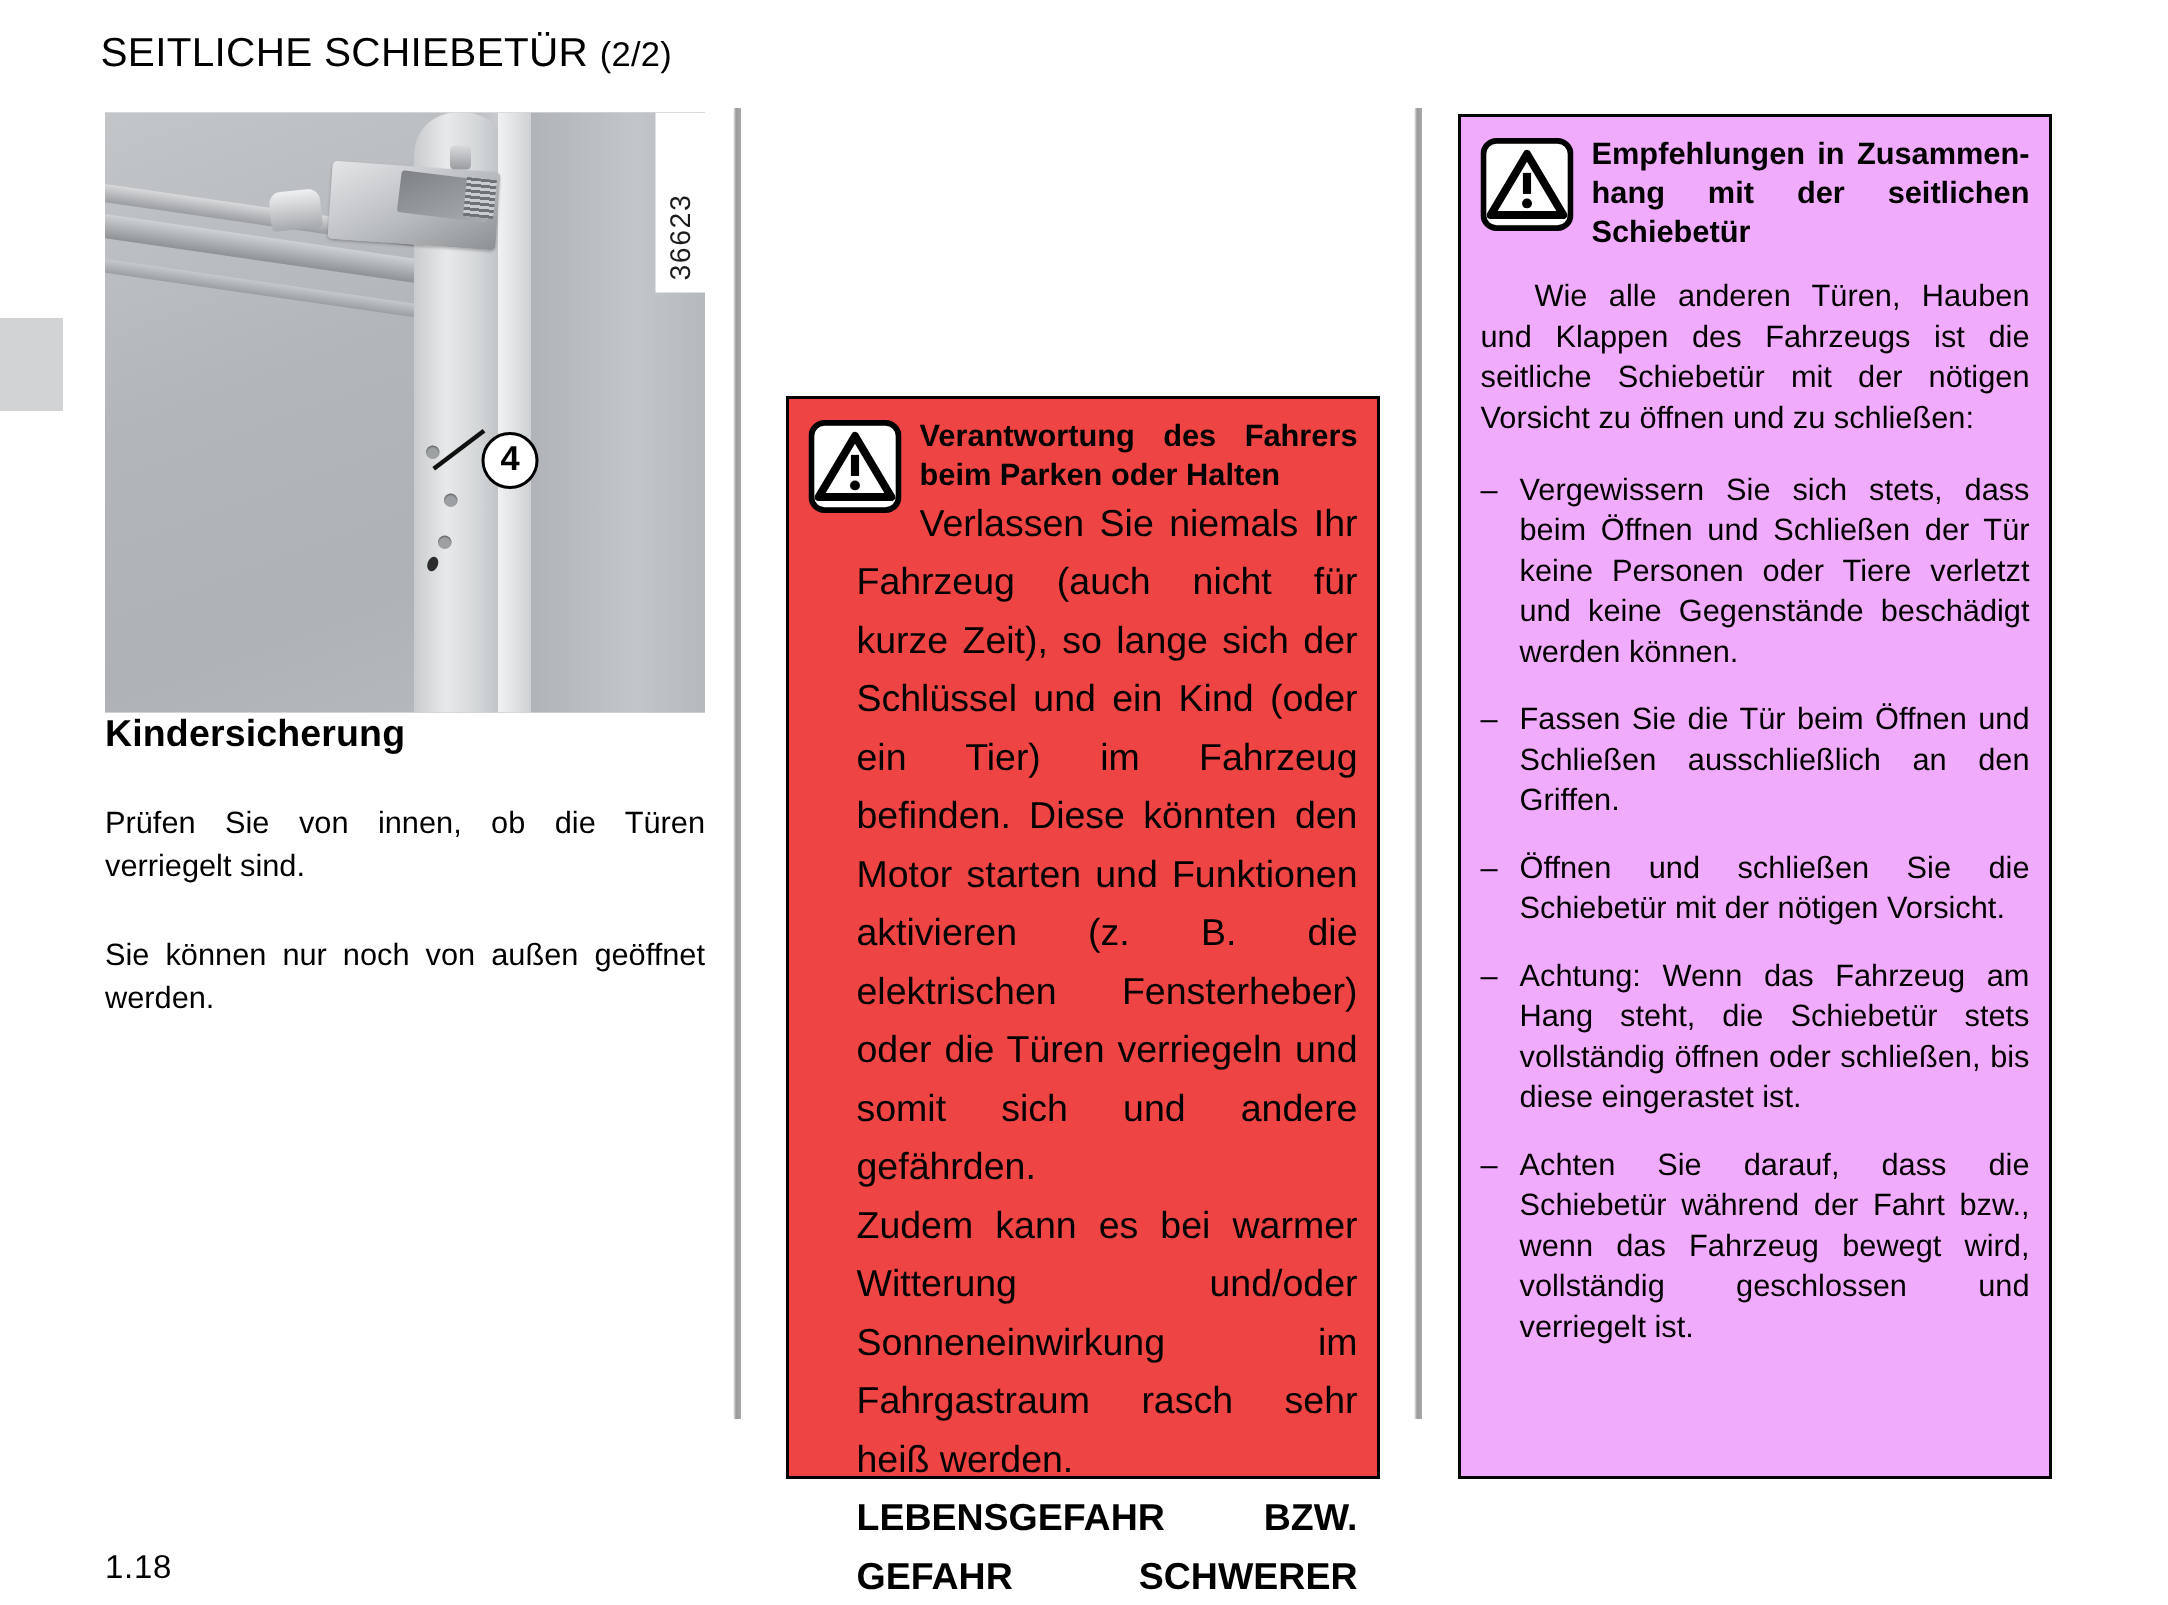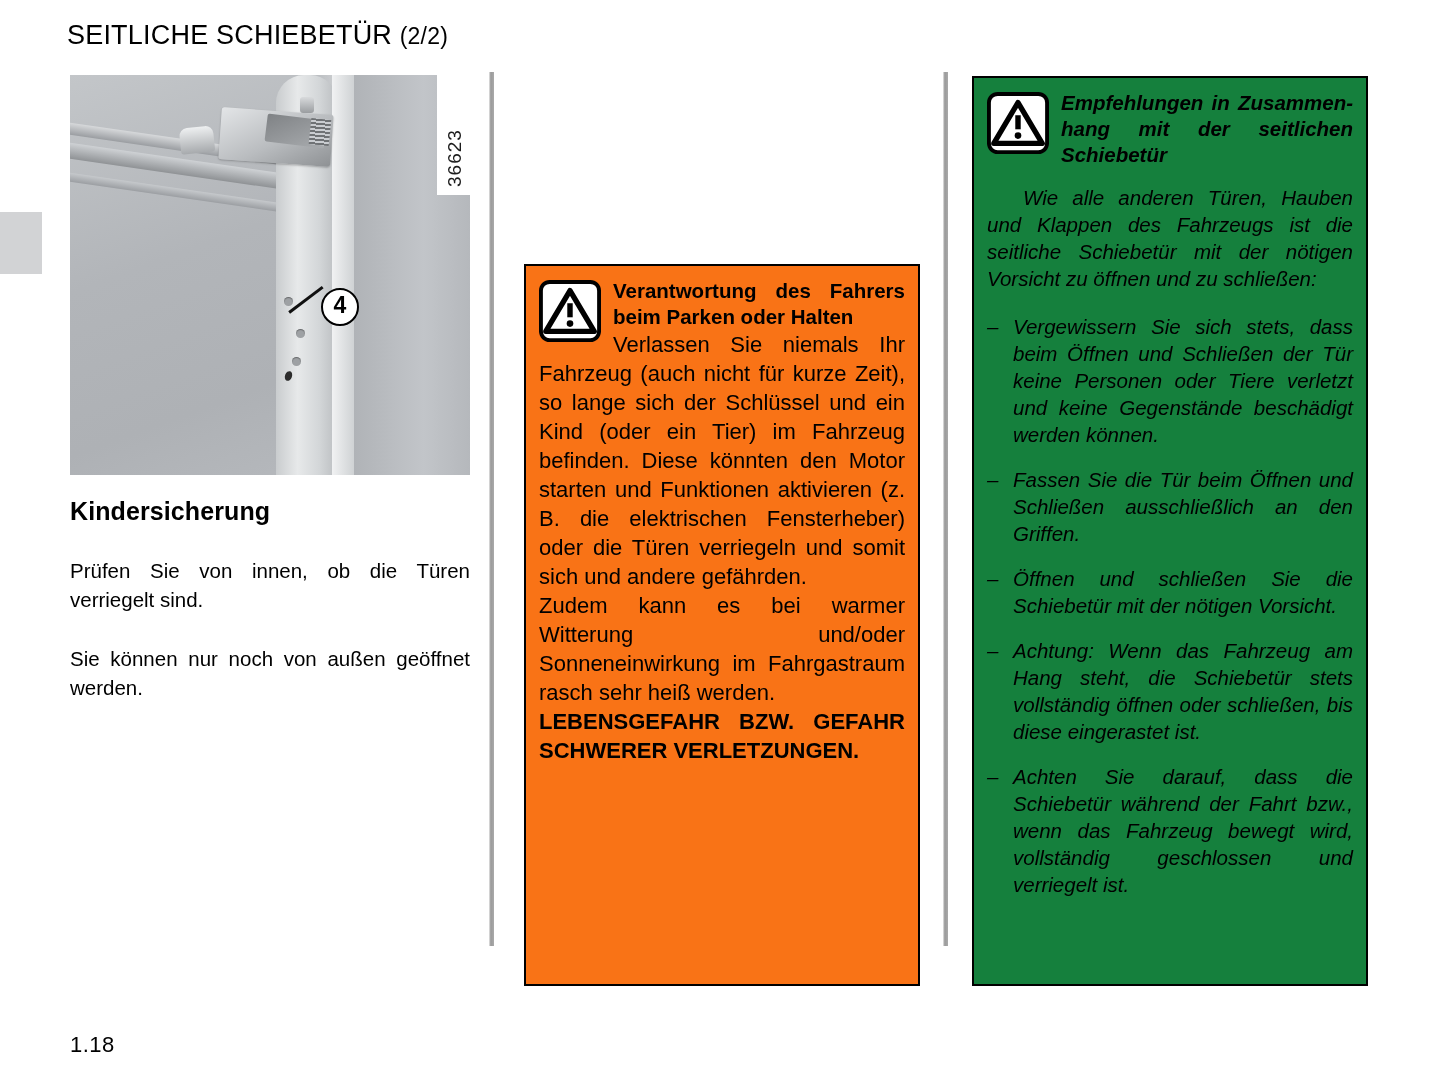--- a/index.html
+++ b/index.html
@@ -226,73 +226,72 @@
     letter-spacing: 1px;
     writing-mode: vertical-rl;
     text-orientation: mixed;
     transform: rotate(180deg);
     text-align: left;
     color: #1c1c1c;
   }
 
   
   #section-heading {
-    margin-top: 22px;
     font-size: 25px;
     font-weight: bold;
     letter-spacing: 0.1px;
   }
   .body-par {
     font-size: 20.5px;
     line-height: 29px;
     text-align: justify;
     margin-top: 30px;
   }
   .body-par.first { margin-top: 14px; }
 
   
   #warning-box-driver {
     position: absolute;
     left: 524px;
     top: 264px;
     width: 396px;
     height: 722px;
     border: 2.5px solid #000;
-    background: #f97316;
+    background: #ef4444;
     box-sizing: border-box;
     padding: 12px 13px 10px 13px;
   }
   #warning-box-recommendations {
     position: absolute;
     left: 972px;
     top: 76px;
     width: 396px;
     height: 910px;
     border: 2.5px solid #000;
-    background: #15803d;
+    background: #f0abfc;
     box-sizing: border-box;
     padding: 12px 13px 10px 13px;
-    font-style: italic;
   }
   .warn-icon {
     float: left;
     width: 62px;
     height: 62px;
     margin: 2px 12px 2px 0;
   }
   .warn-title {
     font-size: 20.5px;
     font-weight: bold;
     line-height: 26px;
     text-align: justify;
   }
   .warn-text {
-    font-size: 22px;
-    line-height: 29px;
+    font-size: 25px;
+    line-height: 39px;
     text-align: justify;
+    margin-left: 32px;
   }
   .warn-text.strong {
     font-weight: bold;
   }
   .clearfix::after { content: ""; display: block; clear: both; }
   .intro-par {
     font-size: 20.5px;
     line-height: 27px;
     text-align: justify;
     text-indent: 36px;

